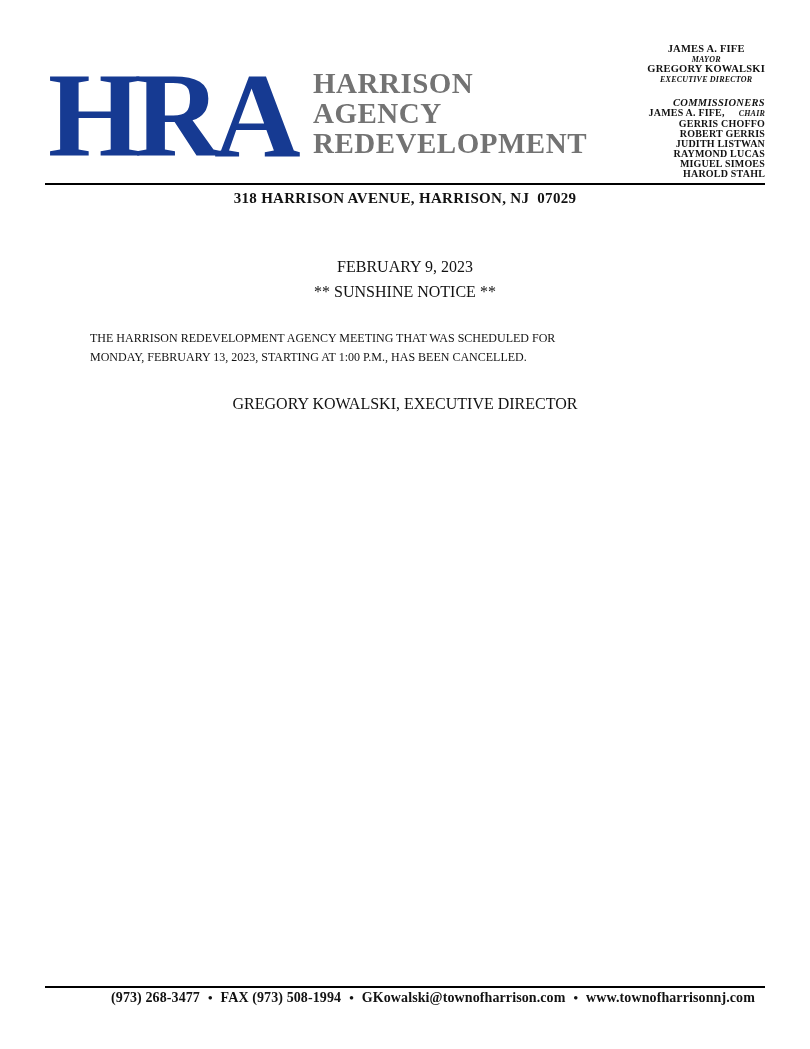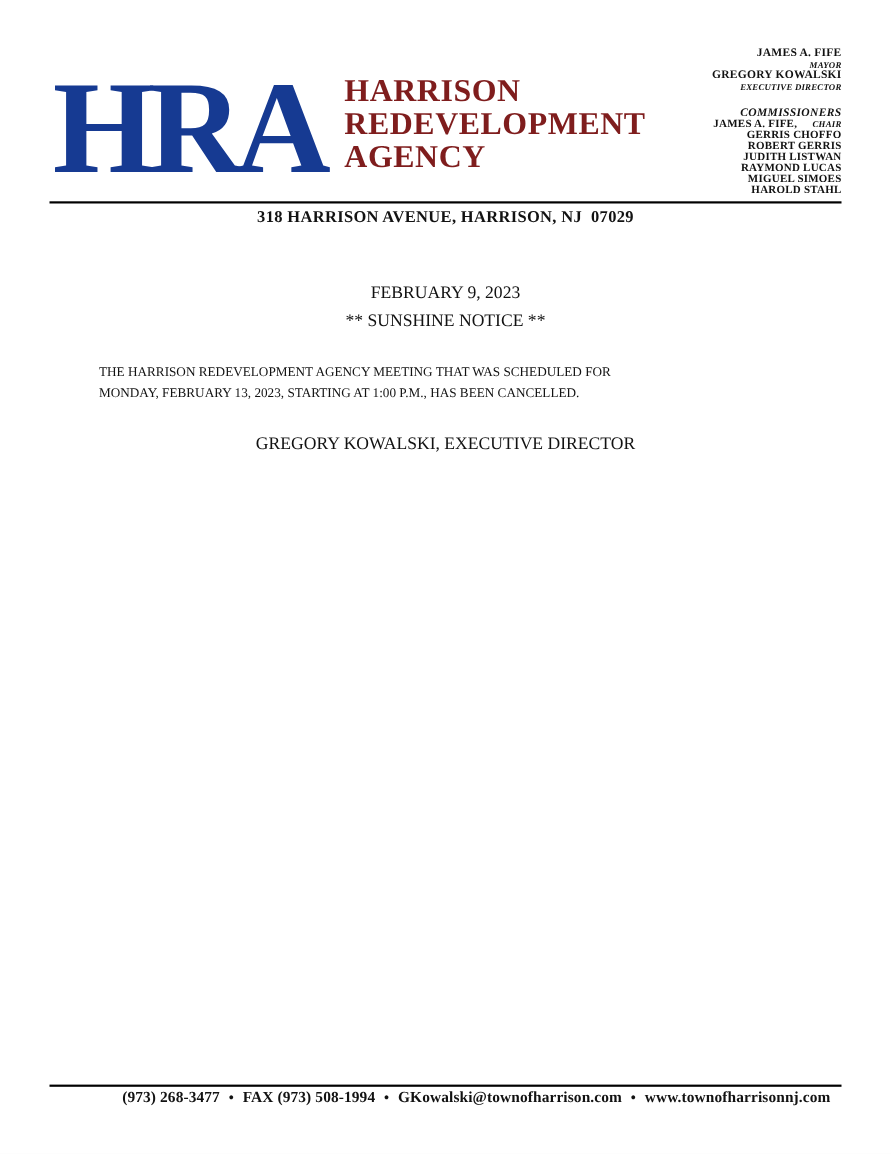--- a/index.html
+++ b/index.html
@@ -13,21 +13,21 @@
     font-family: "Liberation Serif", "DejaVu Serif", serif;
     color: #121212;
     overflow: hidden;
   }
 
   
   .officials-block {
     position: absolute;
     top: 44px;
     right: 45px;
-    text-align: right;
+    text-align: center;
     line-height: 1;
   }
   .official-name {
     font-size: 10.5px;
     font-weight: bold;
     letter-spacing: 0.2px;
     line-height: 10.5px;
   }
   .official-role {
     font-size: 8px;
@@ -76,21 +76,21 @@
     color: #163a92;
   }
   .logo-name {
     position: absolute;
     left: 313px;
     top: 68px;
     font-size: 29px;
     line-height: 30px;
     font-weight: bold;
     letter-spacing: 0.5px;
-    color: #7f1d1d;
+    color: #737373;
   }
 
   
   .rule {
     position: absolute;
     left: 45px;
     right: 45px;
     border-top: 2px solid #000000;
   }
   .rule-header { top: 183px; }
@@ -181,22 +181,22 @@
     <div class="commissioner-line">ROBERT GERRIS</div>
     <div class="commissioner-line">JUDITH LISTWAN</div>
     <div class="commissioner-line">RAYMOND LUCAS</div>
     <div class="commissioner-line">MIGUEL SIMOES</div>
     <div class="commissioner-line">HAROLD STAHL</div>
   </div>
 
   <div class="logo-monogram">HRA</div>
   <div class="logo-name">
     <div>HARRISON</div>
+    <div>AGENCY</div>
     <div>REDEVELOPMENT</div>
-    <div>AGENCY</div>
   </div>
 
   <div class="rule rule-header"></div>
   <div class="address-line">318 HARRISON AVENUE, HARRISON, NJ  07029</div>
 
   <div class="date-line">FEBRUARY 9, 2023</div>
   <div class="notice-title">** SUNSHINE NOTICE **</div>
   <div class="notice-paragraph">
     <div class="para-line">THE HARRISON REDEVELOPMENT AGENCY MEETING THAT WAS SCHEDULED FOR</div>
     <div class="para-line">MONDAY, FEBRUARY 13, 2023, STARTING AT 1:00 P.M., HAS BEEN CANCELLED.</div>

